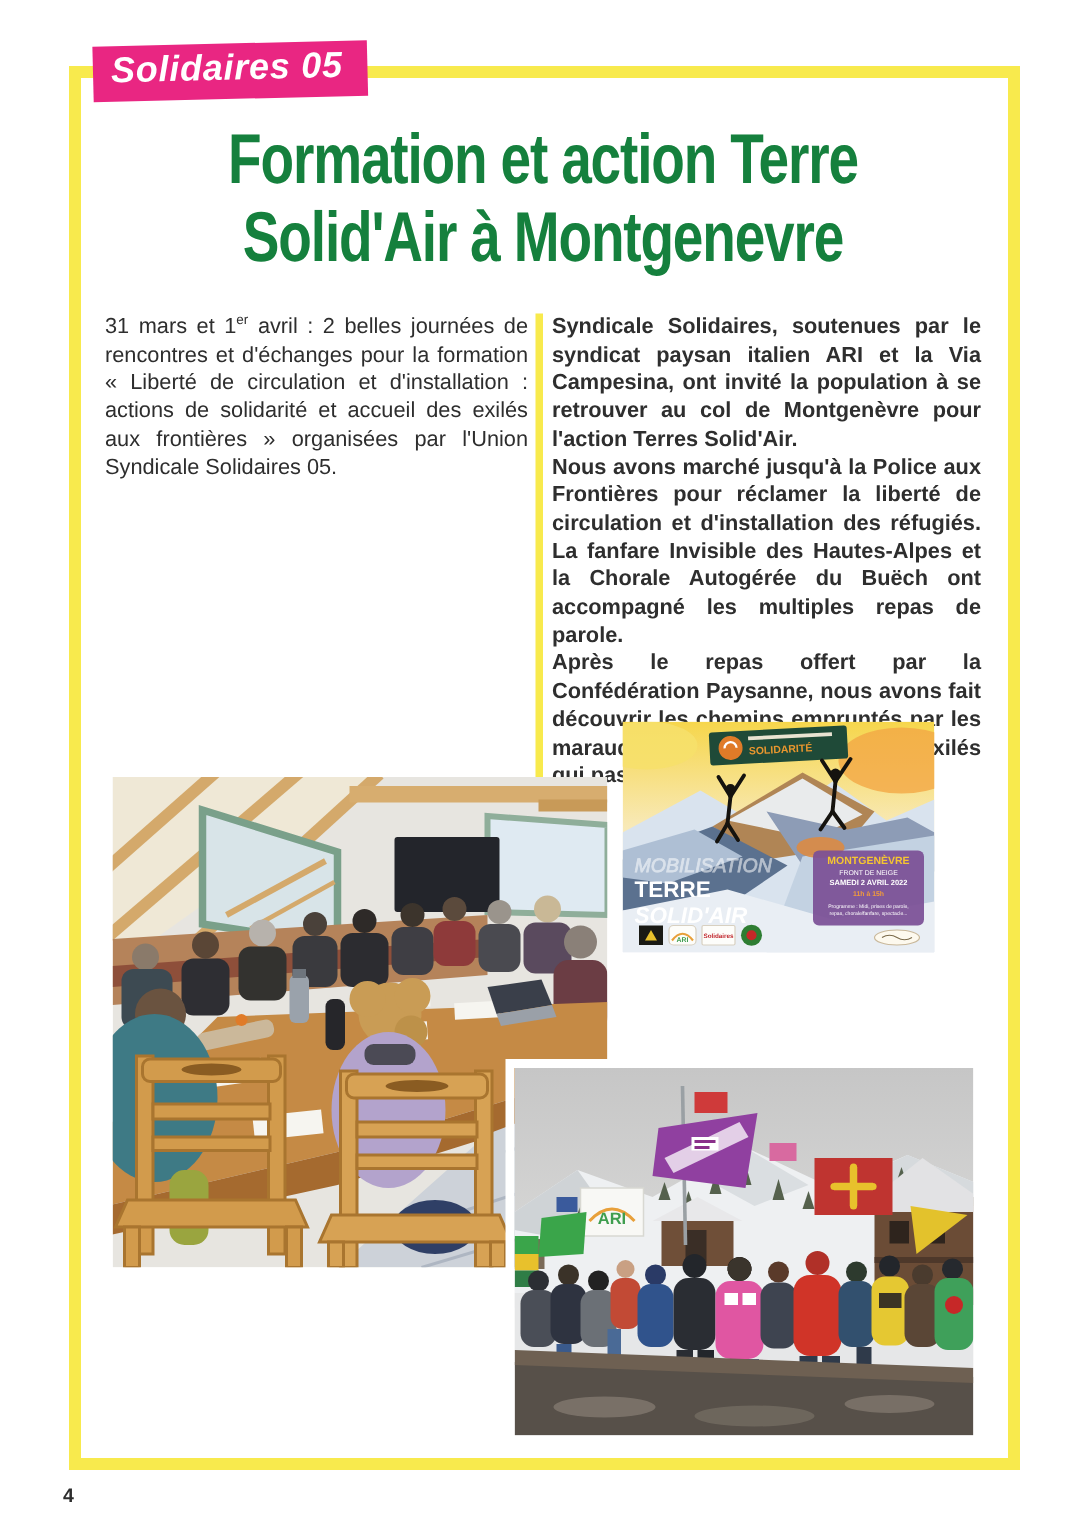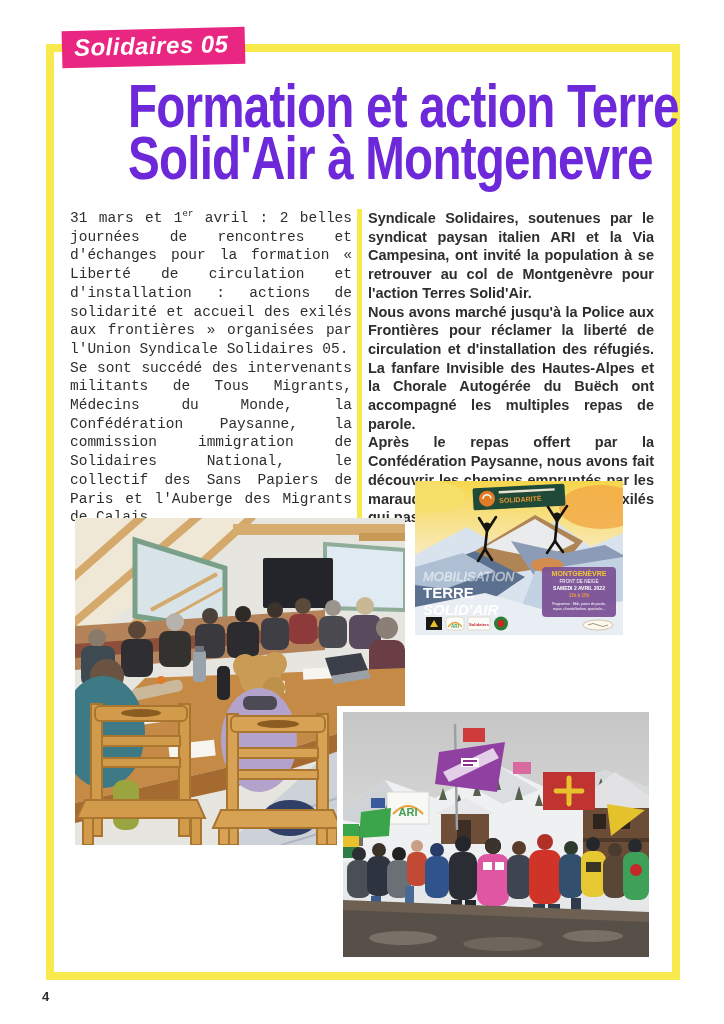--- a/index.html
+++ b/index.html
@@ -13,31 +13,31 @@
   }
   .badge{
     position:absolute;left:62px;top:29px;z-index:3;
     background:#e92682;color:#ffffff;
     font-style:italic;font-weight:bold;font-size:24px;
     padding:3px 16px 6px 12px;transform:rotate(-1.4deg);
     letter-spacing:0.5px;
   }
   .title{
     position:absolute;left:62px;top:80px;width:600px;z-index:2;
-    text-align:center;color:#6d28d9;font-weight:bold;
-    font-size:61px;line-height:52px;letter-spacing:-1px;
+    text-align:center;color:#15803d;font-weight:bold;
+    font-size:47px;line-height:52px;letter-spacing:-1px;
   }
   .title-line{display:block;transform:scaleX(0.78);transform-origin:50% 50%;white-space:nowrap;}
   .columns{
     position:absolute;left:70px;top:209px;width:584px;z-index:2;
     display:flex;align-items:stretch;
   }
   .col{font-size:14.5px;line-height:1.29;text-align:justify;color:#2e2e2e;}
   .col p{margin:0;}
-  .col-left{width:282px;font-family:Liberation Mono, monospace;}
+  .col-left{width:282px;}
   .col-right{width:286px;font-weight:bold;}
   .divider{width:5px;background:#f8ea4d;margin-left:5px;margin-right:6px;}
   sup{font-size:9px;vertical-align:super;line-height:0;}
   .photo{position:absolute;overflow:hidden;}
   .photo svg{display:block;width:100%;height:100%;}
   .photo-meeting{left:75px;top:518px;width:330px;height:327px;z-index:2;}
   .photo-poster{left:415px;top:481px;width:208px;height:154px;z-index:2;}
   .photo-demo{left:337px;top:706px;width:306px;height:245px;border:6px solid #ffffff;z-index:4;}
   .page-num{position:absolute;left:42px;top:989px;font-weight:bold;font-size:13px;color:#2e2e2e;z-index:2;}
 </style>
@@ -51,21 +51,20 @@
 </div>
 
 <h1 class="title" style="margin:0;">
   <span class="title-line">Formation et action Terre</span>
   <span class="title-line">Solid'Air à Montgenevre</span>
 </h1>
 
 <div class="columns">
   <div class="col col-left">
     <p><span>31 mars et 1</span><sup>er</sup><span> avril : 2 belles journées de rencontres et d'échanges pour la formation « Liberté de circulation et d'installation : actions de solidarité et accueil des exilés aux frontières » organisées par l'Union Syndicale Solidaires 05.</span></p>
-    <p>Se sont succédé des intervenants militants de Tous Migrants, Médecins du Monde, la Confédération Paysanne, la commission immigration de Solidaires National, le collectif des Sans Papiers de Paris et l'Auberge des Migrants de Calais.</p>
   </div>
   <div class="divider"></div>
   <div class="col col-right">
     <p>Syndicale Solidaires, soutenues par le syndicat paysan italien ARI et la Via Campesina, ont invité la population à se retrouver au col de Montgenèvre pour l'action Terres Solid'Air.</p>
     <p>Nous avons marché jusqu'à la Police aux Frontières pour réclamer la liberté de circulation et d'installation des réfugiés. La fanfare Invisible des Hautes-Alpes et la Chorale Autogérée du Buëch ont accompagné les multiples repas de parole.</p>
     <p>Après le repas offert par la Confédération Paysanne, nous avons fait découvrir les chemins empruntés par les maraudeurs pour venir en aide aux exilés qui passent la frontière.</p>
   </div>
 </div>
 
 <div class="photo photo-meeting">

